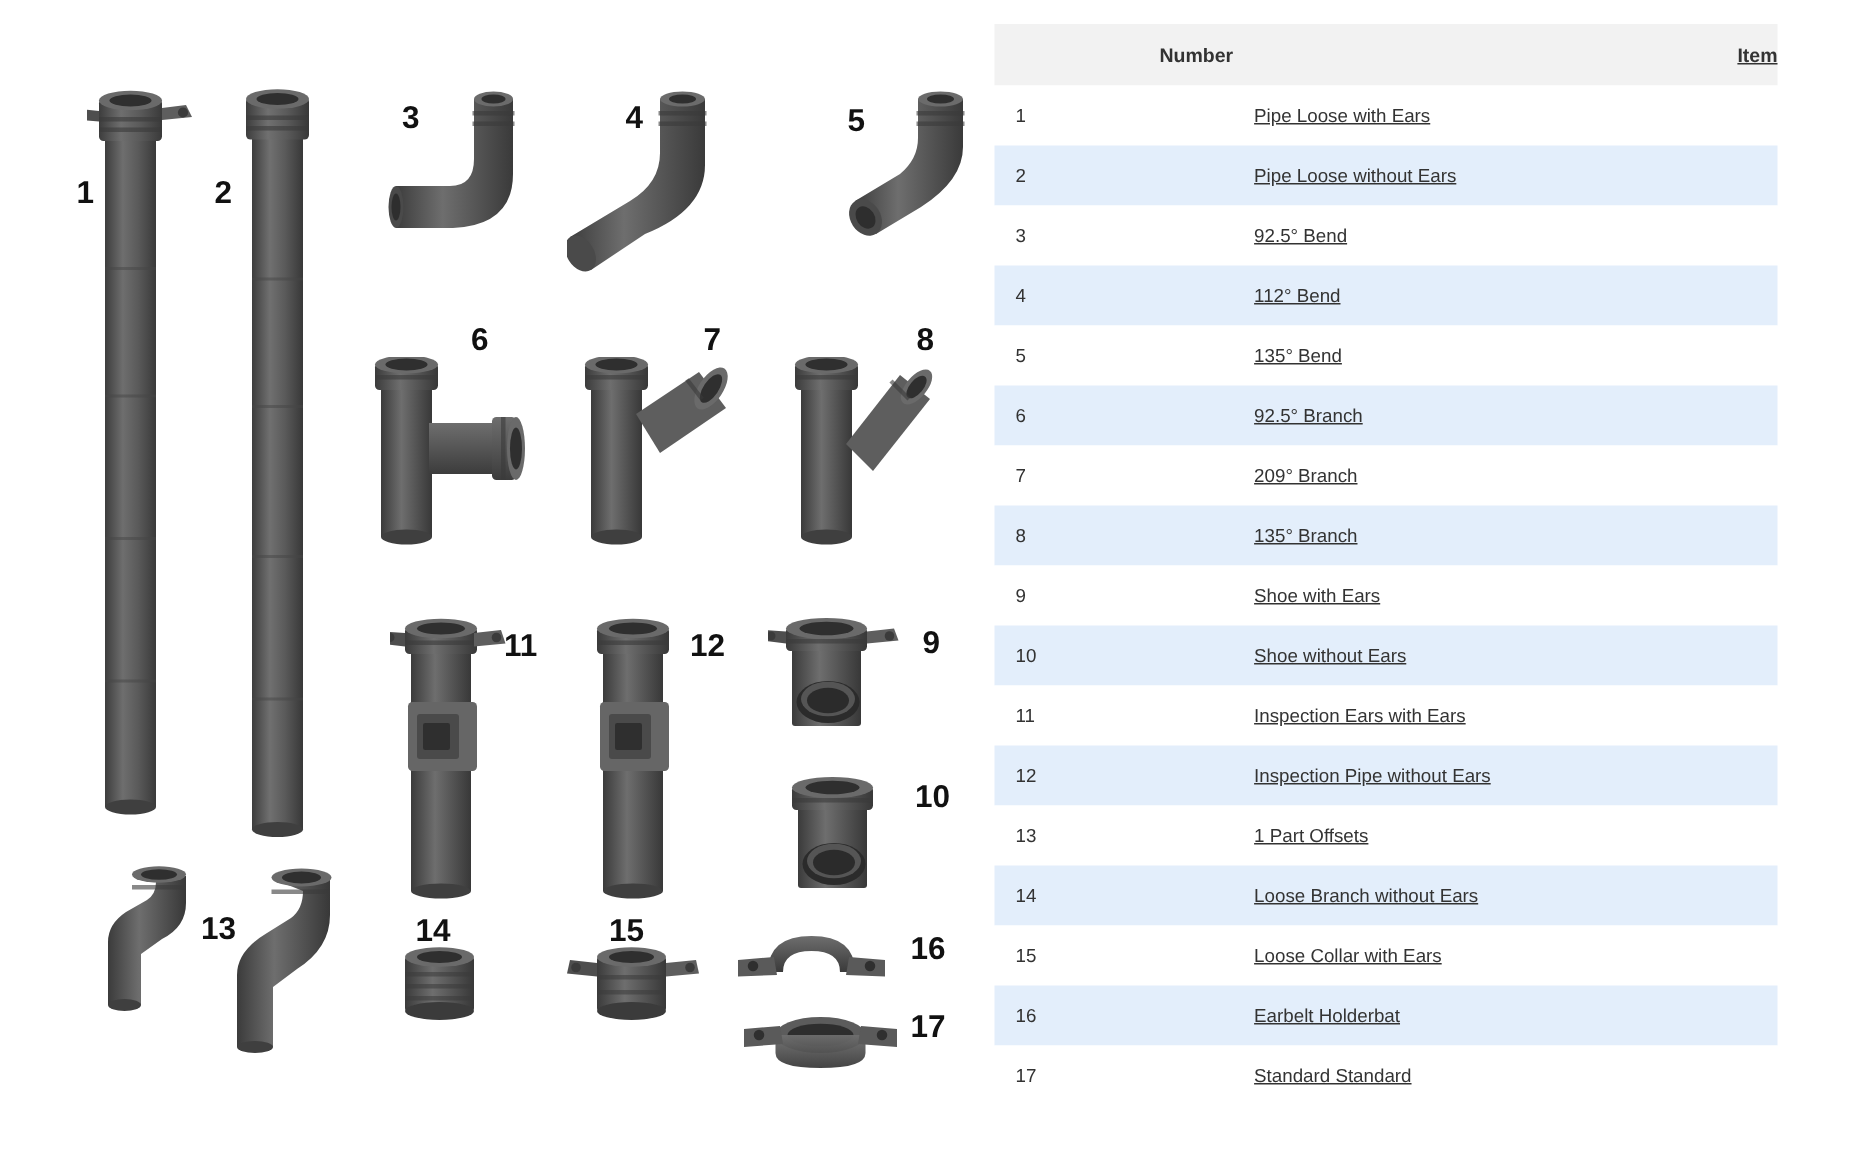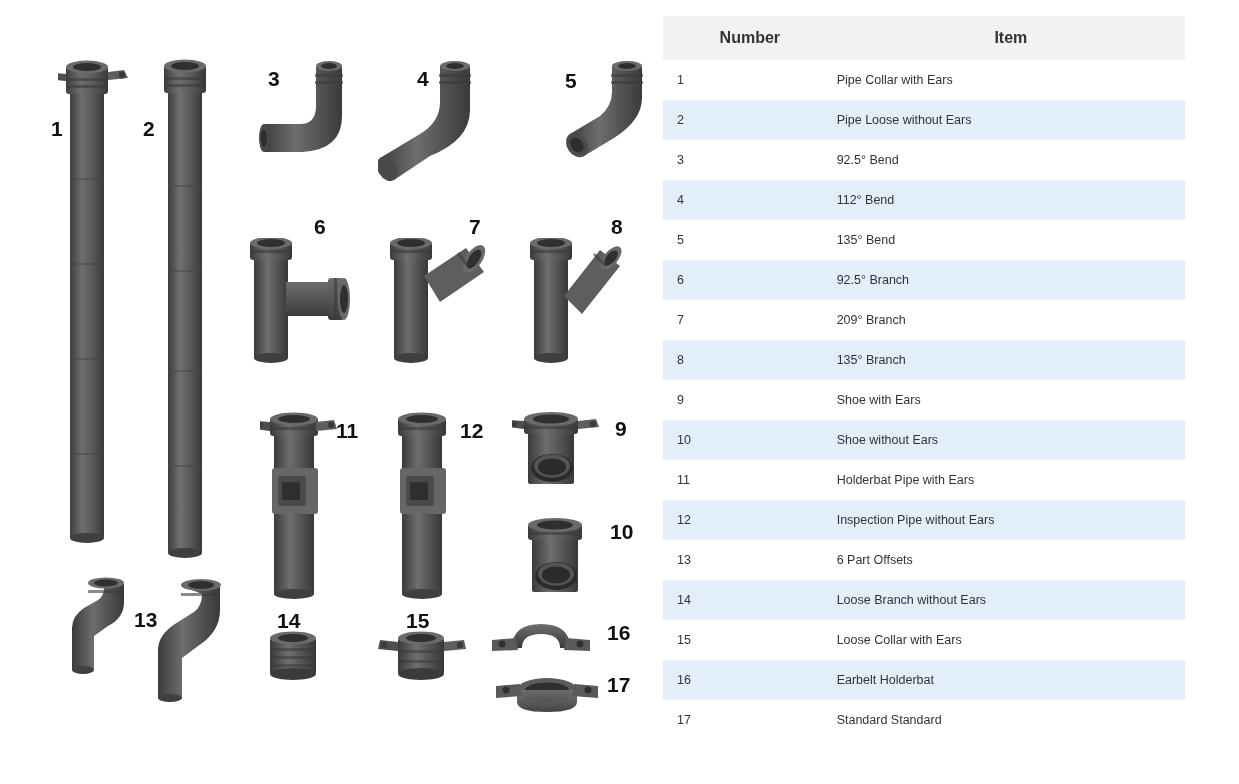--- a/index.html
+++ b/index.html
@@ -53,40 +53,40 @@
   }
   table.items {
     border-collapse: collapse;
     width: 522px;
     font-size: 12.5px;
   }
   table.items th {
     background: #f2f2f2;
     color: #333;
     font-weight: bold;
-    text-align: center;
-    font-size: 16px;
+    text-align: right;
+    font-size: 13px;
     padding: 13px 0 13px 14px;
     border: none;
   }
   table.items td {
     padding: 13px 0 13px 14px;
     border: none;
     color: #333;
     font-size: 12.5px;
     vertical-align: middle;
   }
   table.items tr.alt td {
     background: #e3eefb;
   }
   table.items tr.plain td {
     background: #ffffff;
   }
   th.col-number, td.col-number { width: 152px; }
-  th.col-item, td.col-item { width: 370px; }
+  th.col-item, td.col-item { width: 370px; text-decoration: underline; }
 </style>
 </head>
 <body>
 
 <div class="page">
 
   <div class="diagram">
 
     <div class="part" style="left:58px; top:58px;">
       <svg class="svg-part" width="80" height="490" viewBox="0 0 80 490">
@@ -487,21 +487,21 @@
     <table class="items">
       <thead>
         <tr>
           <th class="col-number">Number</th>
           <th class="col-item">Item</th>
         </tr>
       </thead>
       <tbody>
         <tr class="plain">
           <td class="col-number">1</td>
-          <td class="col-item">Pipe Collar with Ears</td>
+          <td class="col-item">Pipe Loose with Ears</td>
         </tr>
         <tr class="alt">
           <td class="col-number">2</td>
           <td class="col-item">Pipe Loose without Ears</td>
         </tr>
         <tr class="plain">
           <td class="col-number">3</td>
           <td class="col-item">92.5° Bend</td>
         </tr>
         <tr class="alt">
@@ -527,29 +527,29 @@
         <tr class="plain">
           <td class="col-number">9</td>
           <td class="col-item">Shoe with Ears</td>
         </tr>
         <tr class="alt">
           <td class="col-number">10</td>
           <td class="col-item">Shoe without Ears</td>
         </tr>
         <tr class="plain">
           <td class="col-number">11</td>
-          <td class="col-item">Holderbat Pipe with Ears</td>
+          <td class="col-item">Inspection Ears with Ears</td>
         </tr>
         <tr class="alt">
           <td class="col-number">12</td>
           <td class="col-item">Inspection Pipe without Ears</td>
         </tr>
         <tr class="plain">
           <td class="col-number">13</td>
-          <td class="col-item">6 Part Offsets</td>
+          <td class="col-item">1 Part Offsets</td>
         </tr>
         <tr class="alt">
           <td class="col-number">14</td>
           <td class="col-item">Loose Branch without Ears</td>
         </tr>
         <tr class="plain">
           <td class="col-number">15</td>
           <td class="col-item">Loose Collar with Ears</td>
         </tr>
         <tr class="alt">

